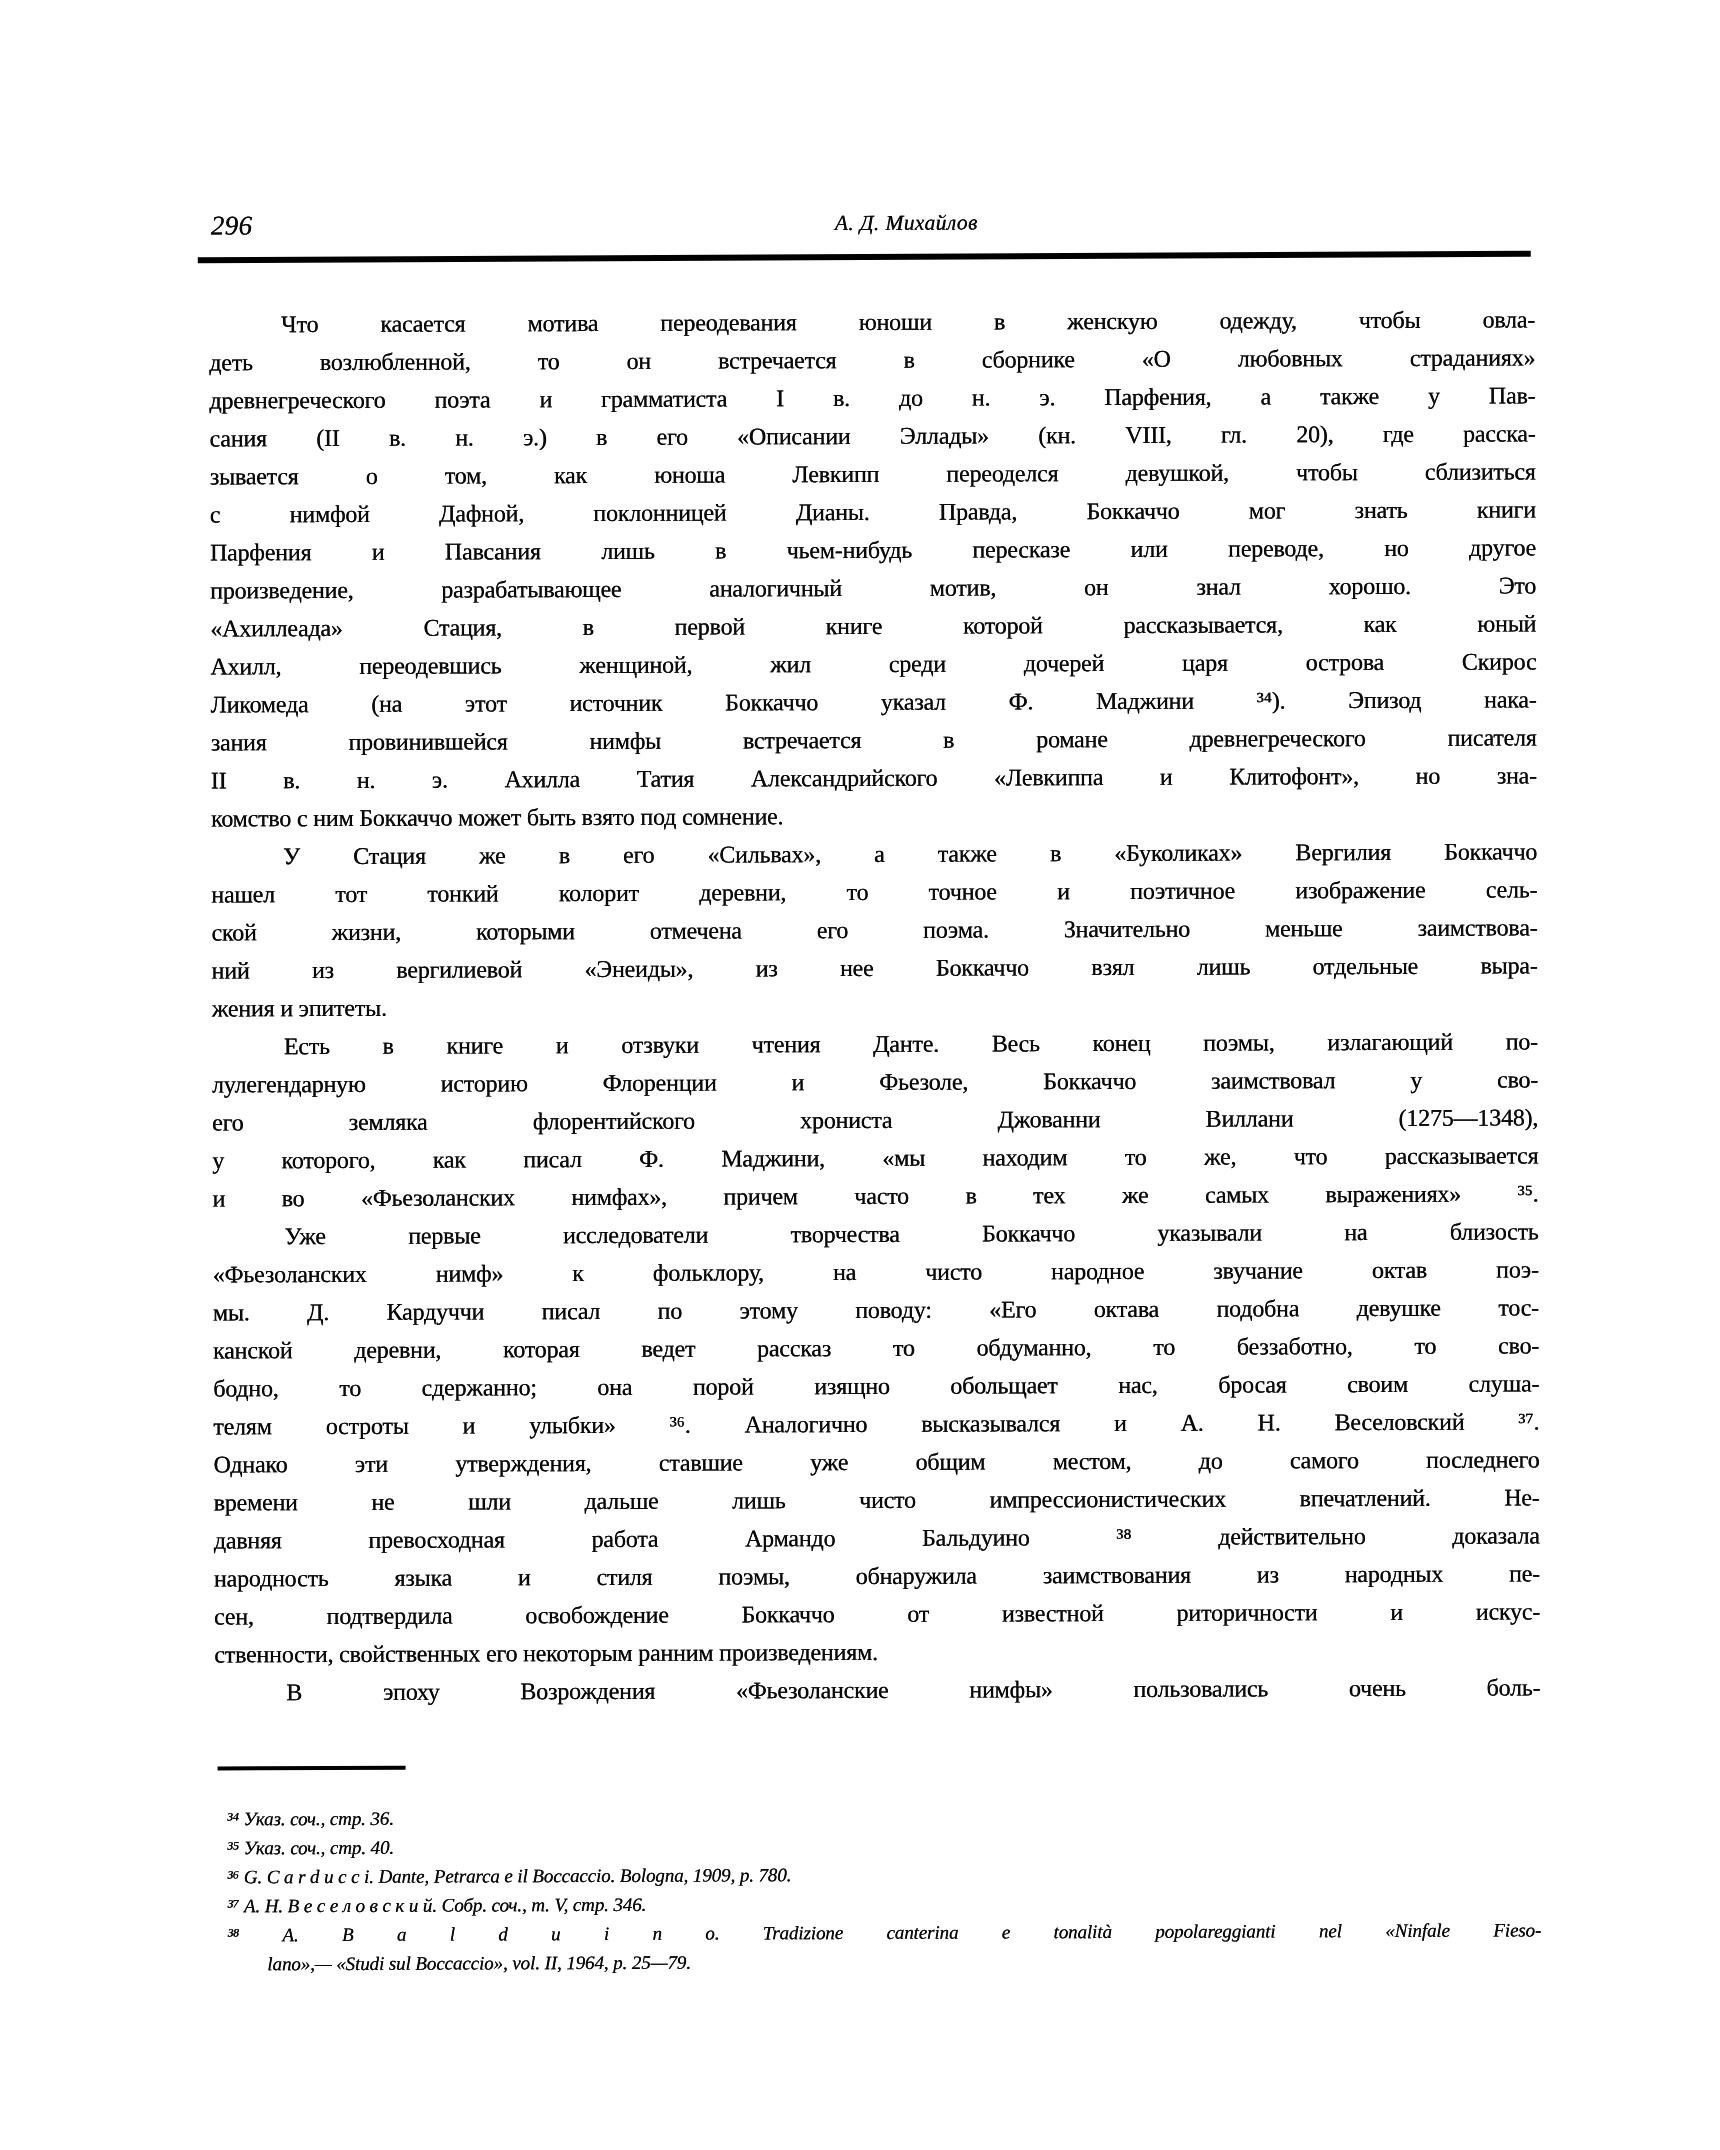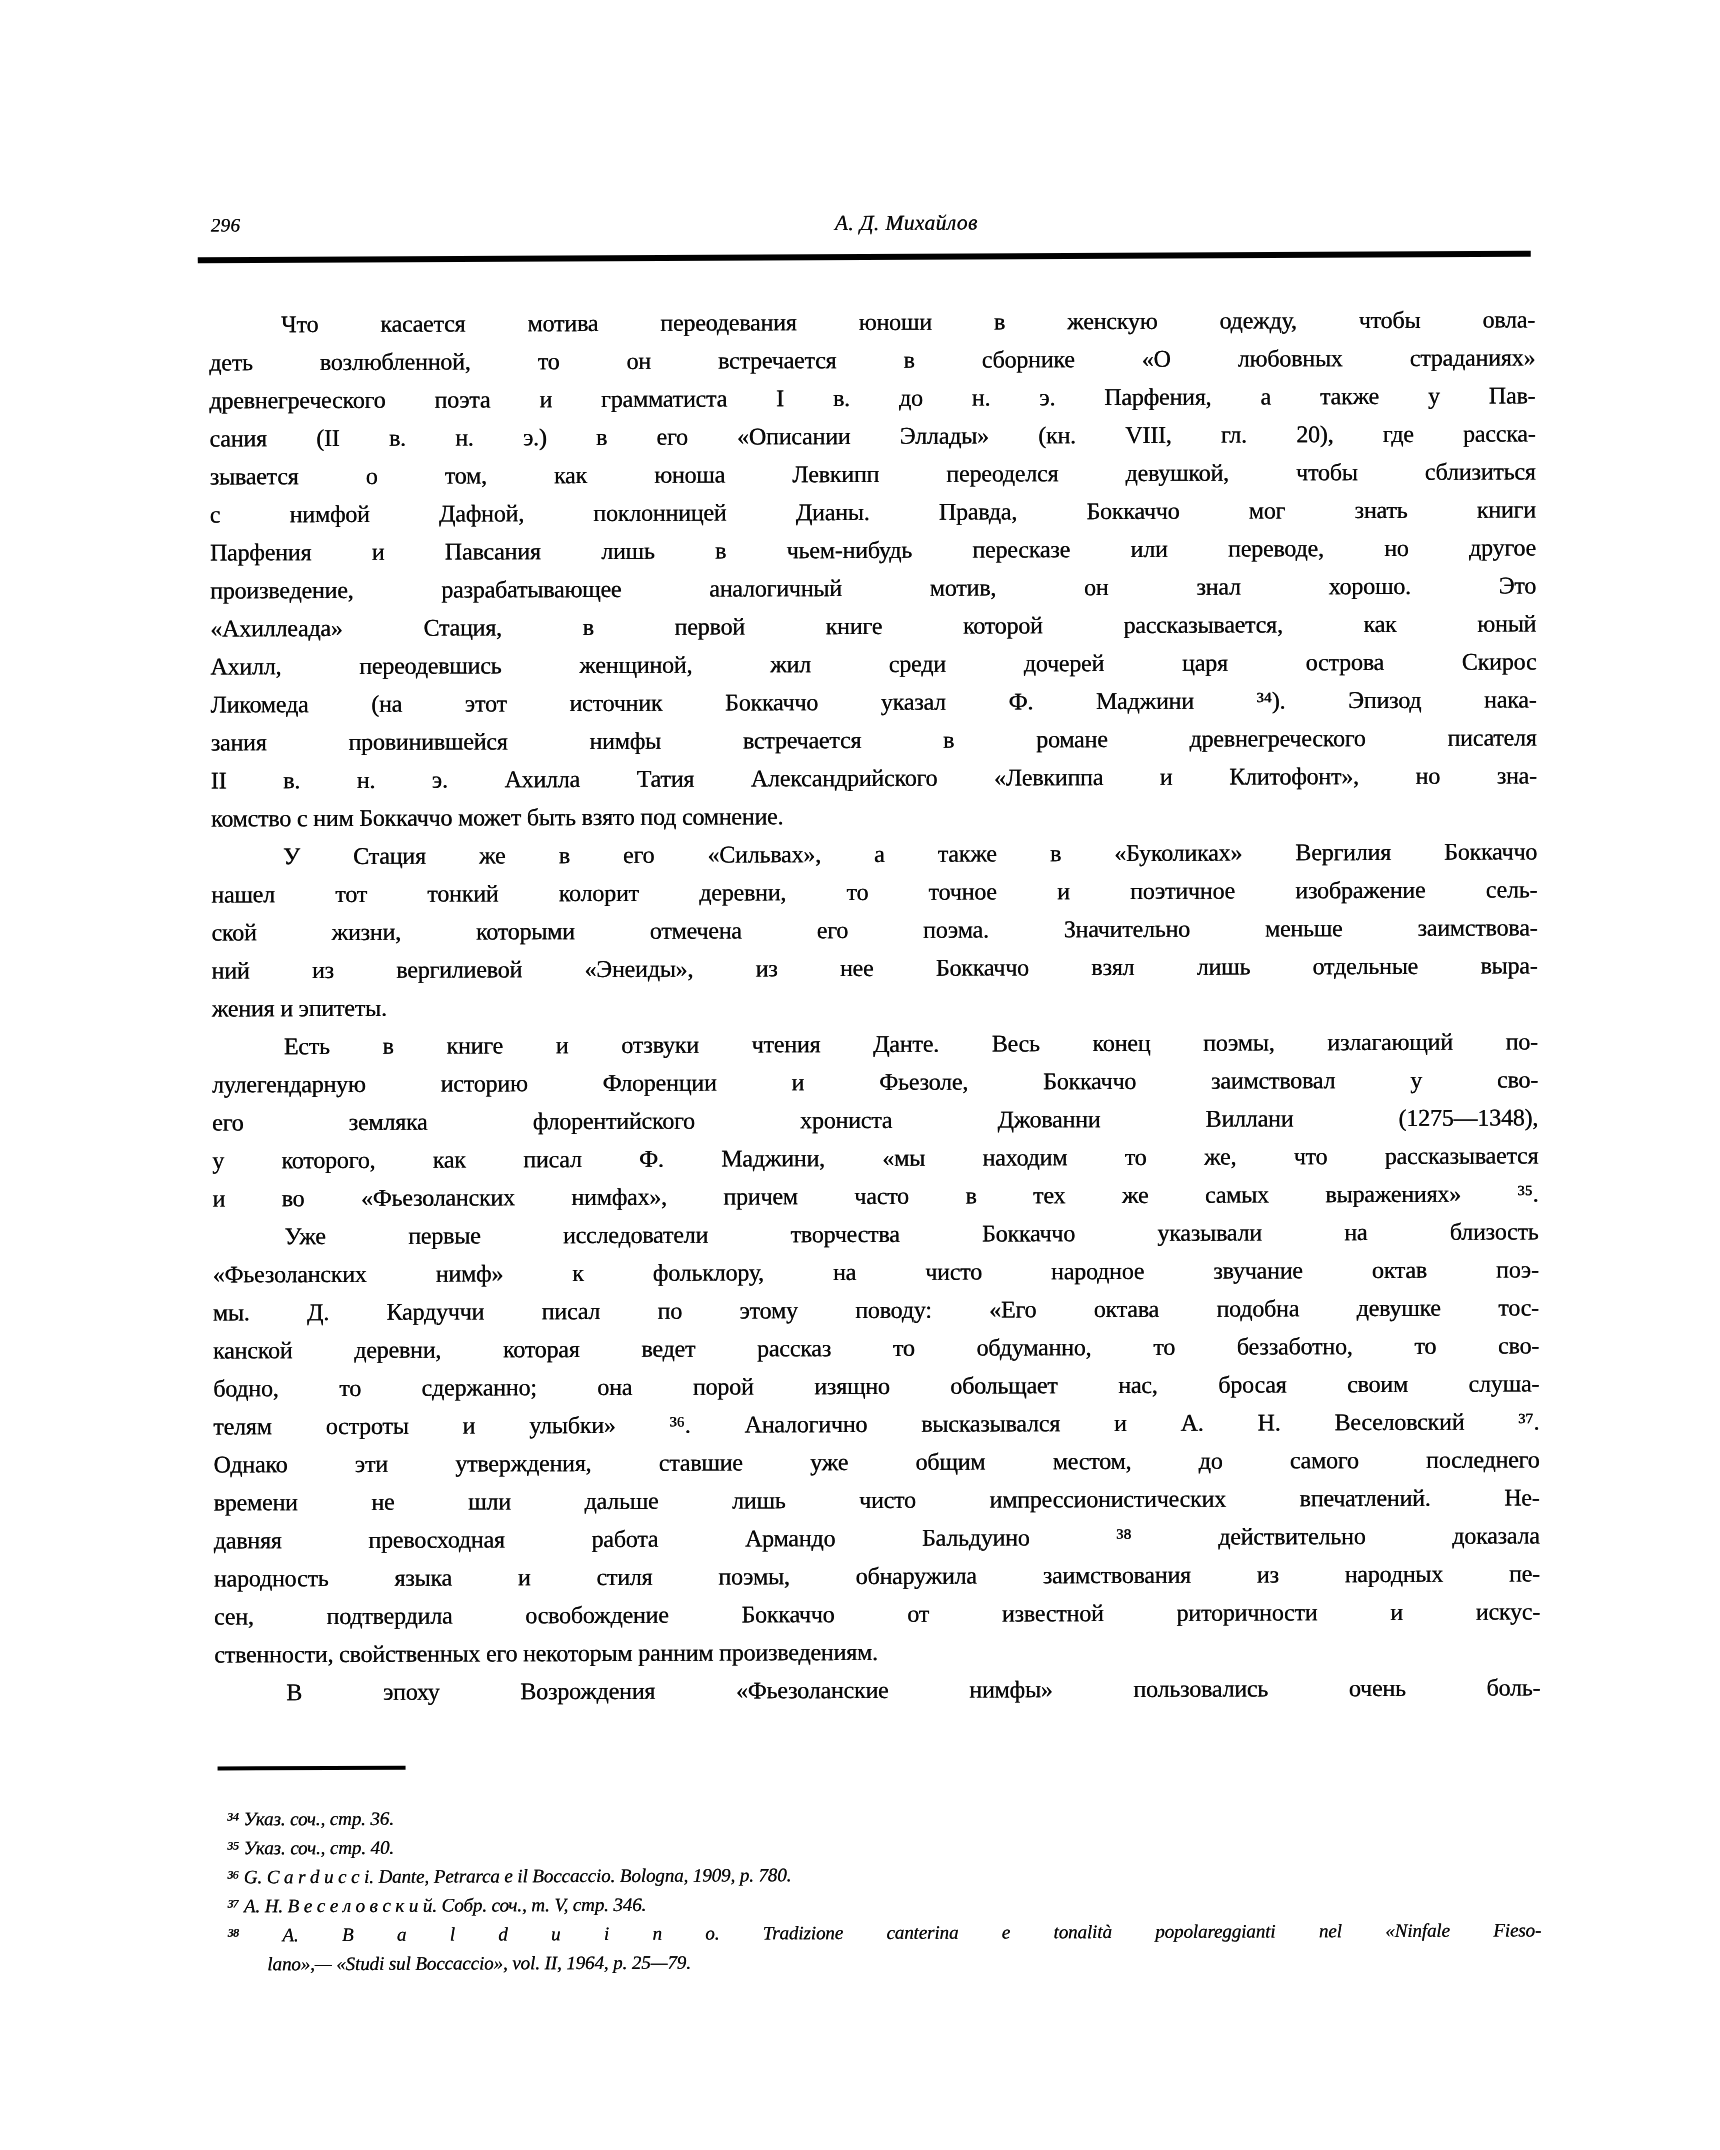--- a/index.html
+++ b/index.html
@@ -17,21 +17,21 @@
     position: absolute;
     inset: 0;
     transform: rotate(-0.22deg);
     transform-origin: 50% 50%;
   }
   
   .pagenum {
     position: absolute;
     left: 214px; top: 210px;
     font-style: italic;
-    font-size: 19px;
+    font-size: 27px;
     line-height: 26px;
     letter-spacing: 0.4px;
     text-shadow: 0.3px 0 0 currentColor;
   }
   .runhead {
     position: absolute;
     left: 0; right: 0; top: 210px;
     text-align: center;
     transform: translateX(49px);
     font-style: italic;

